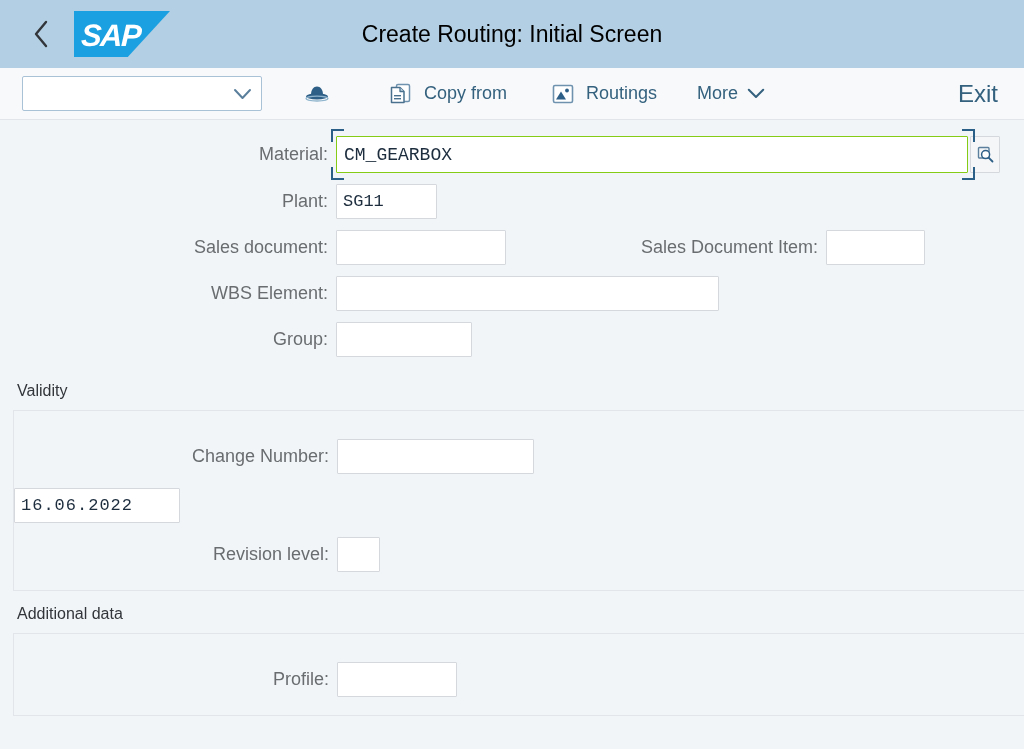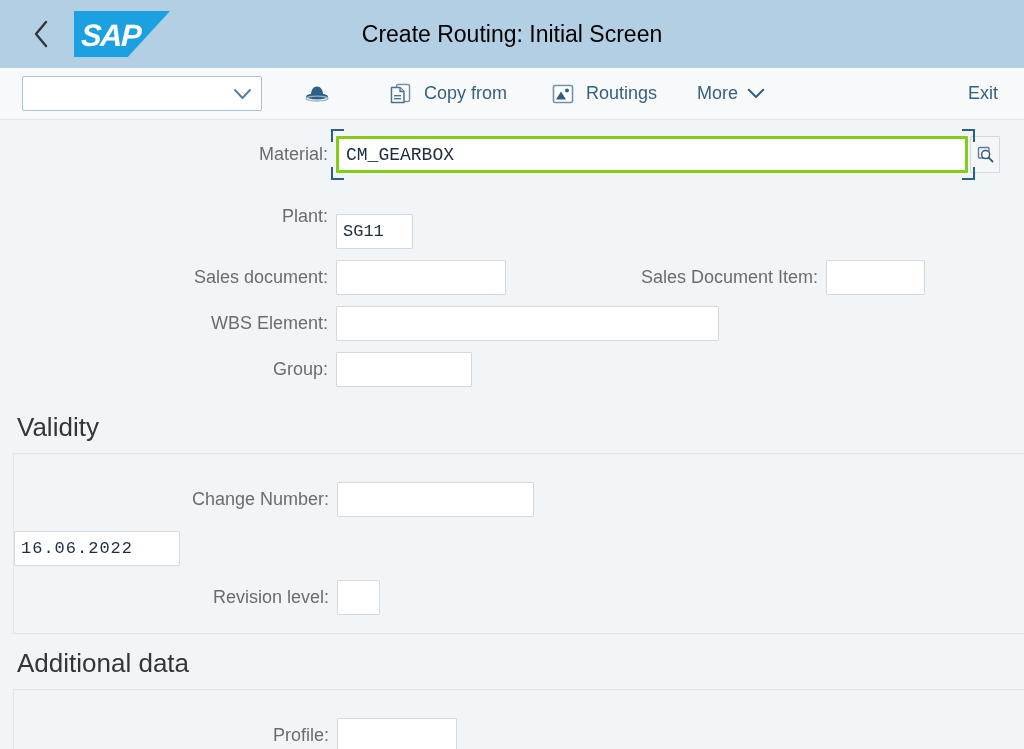--- a/index.html
+++ b/index.html
@@ -113,21 +113,21 @@
   }
   .tb-icon-only { margin-left: 42px; }
   .tb-copy { margin-left: 48px; }
   .tb-routings { margin-left: 44px; }
   .tb-more { margin-left: 40px; }
   .tb-item .ic { margin-right: 11px; display: flex; align-items: center; }
   .tb-exit {
     position: absolute;
     right: 26px;
     color: #34617e;
-    font-size: 18px;
+    font-size: 24px;
     cursor: pointer;
   }
 
   
   .content {
     background: #f2f5f8;
     padding-top: 16px;
   }
   .frm-row {
     display: flex;
@@ -165,21 +165,21 @@
   }
 
   
   .material-wrap {
     position: relative;
     display: flex;
     align-items: center;
   }
   .fld-material {
     width: 632px;
-    border: 3px solid #84cc16;
+    border: 1px solid #84cc16;
     height: 37px;
     font-size: 18px;
     padding-left: 7px;
   }
   .corner-box {
     position: absolute;
     left: -5px;
     top: -7px;
     width: 644px;
     height: 51px;
@@ -205,42 +205,42 @@
     background: #f4f6f8;
     border: 1px solid #d5d9dd;
     border-radius: 1px;
     box-sizing: border-box;
     display: flex;
     align-items: center;
     justify-content: center;
     cursor: pointer;
   }
 
-  .fld-plant { width: 77px; margin-top: 30px; }
+  .fld-plant { width: 101px; }
   .fld-salesdoc { width: 170px; }
   .fld-salesitem { width: 99px; }
   .fld-wbs { width: 383px; }
   .fld-group { width: 136px; }
   .fld-change { width: 197px; }
   .fld-keydate { width: 166px; font-size: 17px; letter-spacing: 1px; }
   .fld-revision { width: 43px; }
   .fld-profile { width: 120px; }
 
   .lbl-right {
     text-align: right;
     padding-right: 8px;
     font-size: 18px;
     color: #6a6d70;
     white-space: nowrap;
     margin-left: 135px;
   }
 
   
   .section-title {
-    font-size: 26px;
+    font-size: 16px;
     color: #32363a;
     padding: 14px 0 10px 17px;
   }
   .panel {
     border: 1px solid #e2e6ea;
     border-right: none;
     background: #f2f5f8;
     margin-left: 13px;
     padding: 28px 0 18px 0;
     box-sizing: border-box;

